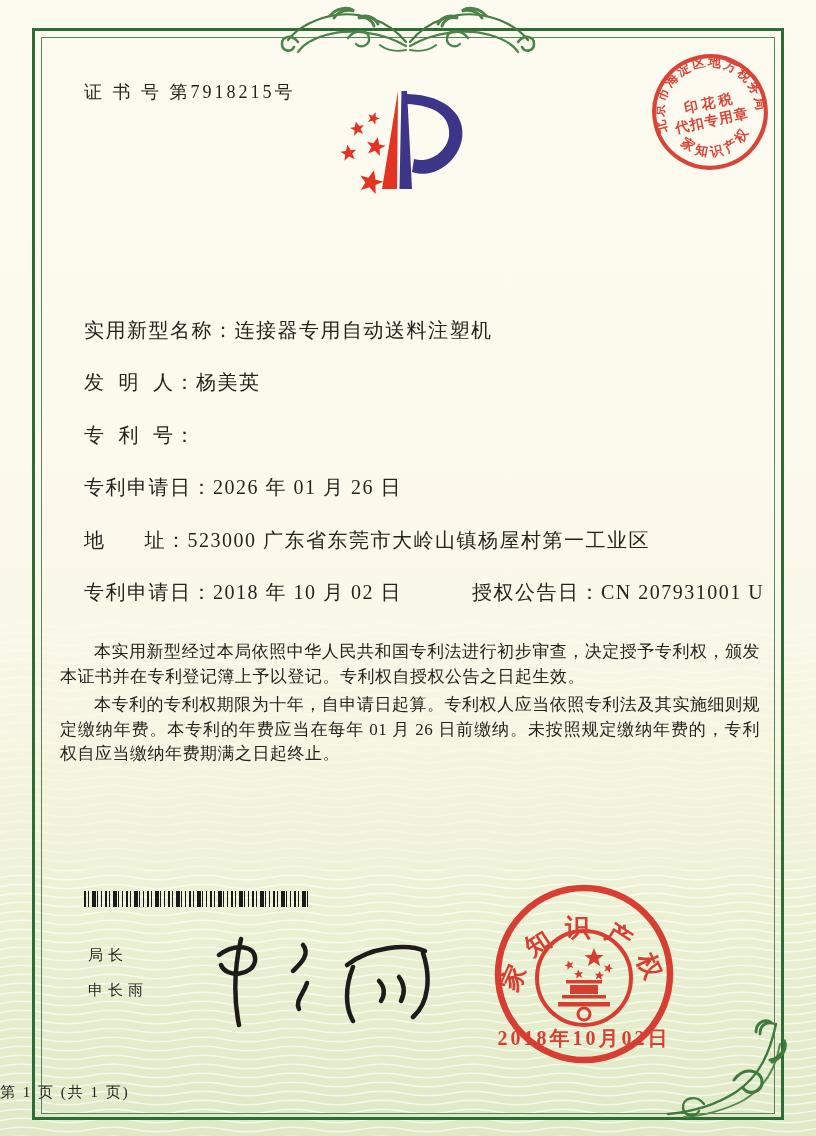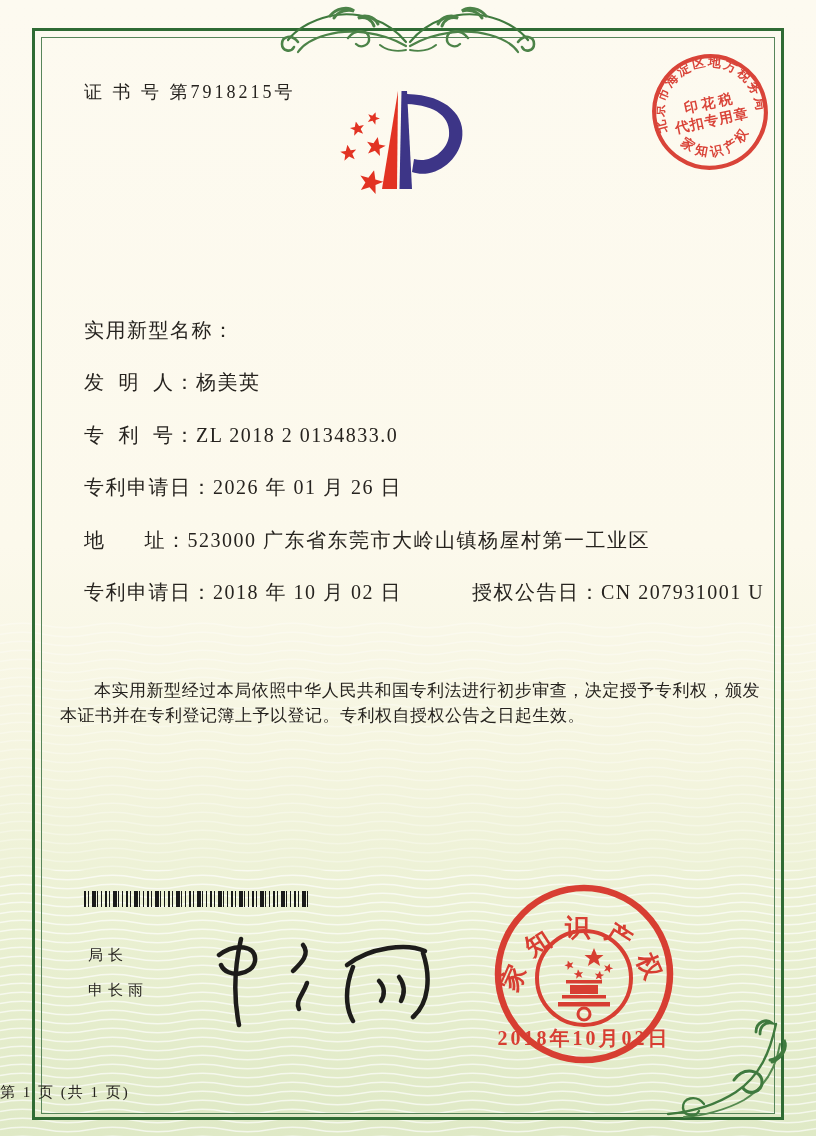--- a/index.html
+++ b/index.html
@@ -17,21 +17,21 @@
   .content{position:absolute;inset:0;z-index:5;}
   .cert-no{position:absolute;top:80px;left:84px;font-size:18px;letter-spacing:3px;}
   .logo{position:absolute;top:84px;left:50%;transform:translateX(-50%);}
   .title{position:absolute;top:204px;left:0;width:100%;text-align:center;
          font-size:44px;font-weight:700;letter-spacing:9px;color:#111;}
   .fields{position:absolute;top:304px;left:84px;right:50px;}
   .field-row{display:flex;align-items:center;height:52.5px;font-size:20px;}
   .f-label{white-space:pre;letter-spacing:1.5px;}
   .f-value{letter-spacing:1.5px;}
   .grant-no{margin-left:70px;}
-  .paras{position:absolute;top:679px;left:60px;right:56px;font-size:17px;
+  .paras{position:absolute;top:640px;left:60px;right:56px;font-size:17px;
          line-height:24.5px;text-align:justify;letter-spacing:.5px;}
   .paras p{margin:0 0 4px 0;text-indent:2em;}
   .barcode{position:absolute;top:891px;left:84px;width:224px;height:16px;
     background:repeating-linear-gradient(90deg,
       #1a1a1a 0 2px,transparent 2px 4px,#1a1a1a 4px 5px,transparent 5px 8px,
       #1a1a1a 8px 12px,transparent 12px 13px,#1a1a1a 13px 14px,transparent 14px 17px,
       #1a1a1a 17px 18px,transparent 18px 21px);}
   .sig-block{position:absolute;top:948px;left:88px;}
   .sig-title,.sig-name{font-size:15px;letter-spacing:5px;line-height:1;}
   .sig-name{margin-top:20px;}
@@ -105,47 +105,48 @@
         <polygon points="408.5,92 414,92 419,190 406.5,190"></polygon>
         <path d="M414,95 C455,96 473,118 469,140 C464,166 438,180 419,173 L421,160
                  C437,165 454,152 456,137 C458,119 444,106 413,105 Z"></path>
       </g>
     </svg>
 
 
     <div class="fields">
       <div class="field-row">
         <span class="f-label">实用新型名称：</span>
+        <span class="f-value">连接器专用自动送料注塑机</span>
       </div>
       <div class="field-row">
         <span class="f-label">发  明  人：</span>
         <span class="f-value">杨美英</span>
       </div>
       <div class="field-row">
         <span class="f-label">专  利  号：</span>
-        <span class="f-value">ZL 2018 2 0134833.0</span>
       </div>
       <div class="field-row">
         <span class="f-label">专利申请日：</span>
         <span class="f-value">2026 年 01 月 26 日</span>
       </div>
       <div class="field-row">
         <span class="f-label">地      址：</span>
         <span class="f-value">523000 广东省东莞市大岭山镇杨屋村第一工业区</span>
       </div>
       <div class="field-row">
         <span class="f-label">专利申请日：</span>
         <span class="f-value">2018 年 10 月 02 日</span>
         <span class="f-label grant-no">授权公告日：</span>
         <span class="f-value">CN 207931001 U</span>
       </div>
     </div>
 
     <div class="paras">
       <p>本实用新型经过本局依照中华人民共和国专利法进行初步审查，决定授予专利权，颁发本证书并在专利登记簿上予以登记。专利权自授权公告之日起生效。</p>
+      <p>本专利的专利权期限为十年，自申请日起算。专利权人应当依照专利法及其实施细则规定缴纳年费。本专利的年费应当在每年 01 月 26 日前缴纳。未按照规定缴纳年费的，专利权自应当缴纳年费期满之日起终止。</p>
     </div>
 
     <div class="barcode"></div>
 
     <div class="sig-block">
       <div class="sig-title">局长</div>
       <div class="sig-name">申长雨</div>
     </div>
 
     <svg class="sig-hand" width="250" height="110" viewBox="0 0 250 110" aria-hidden="true">

